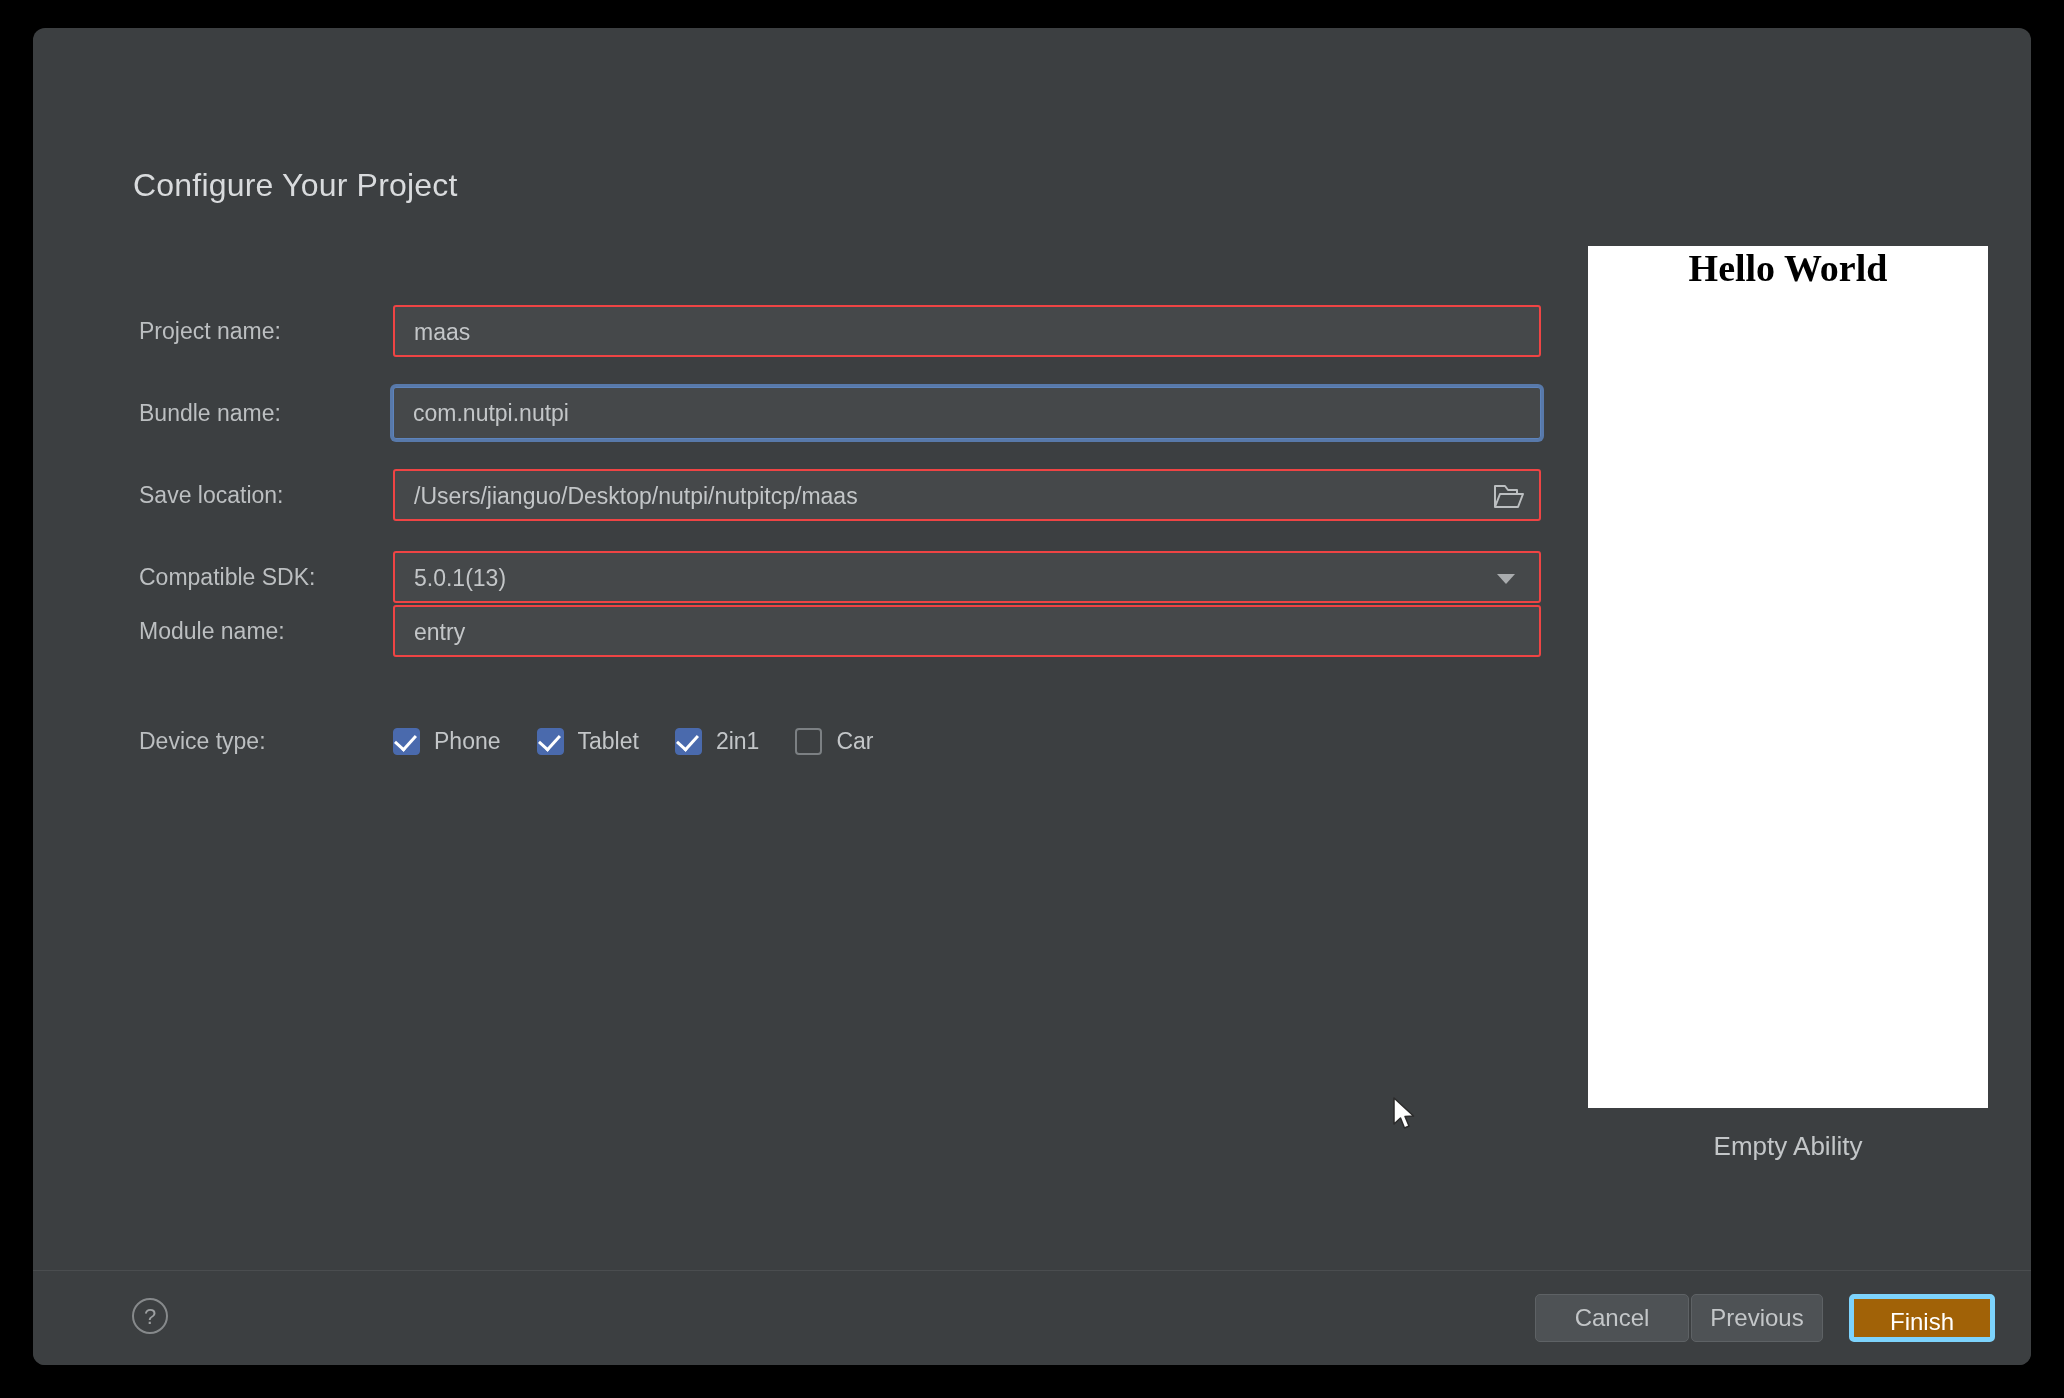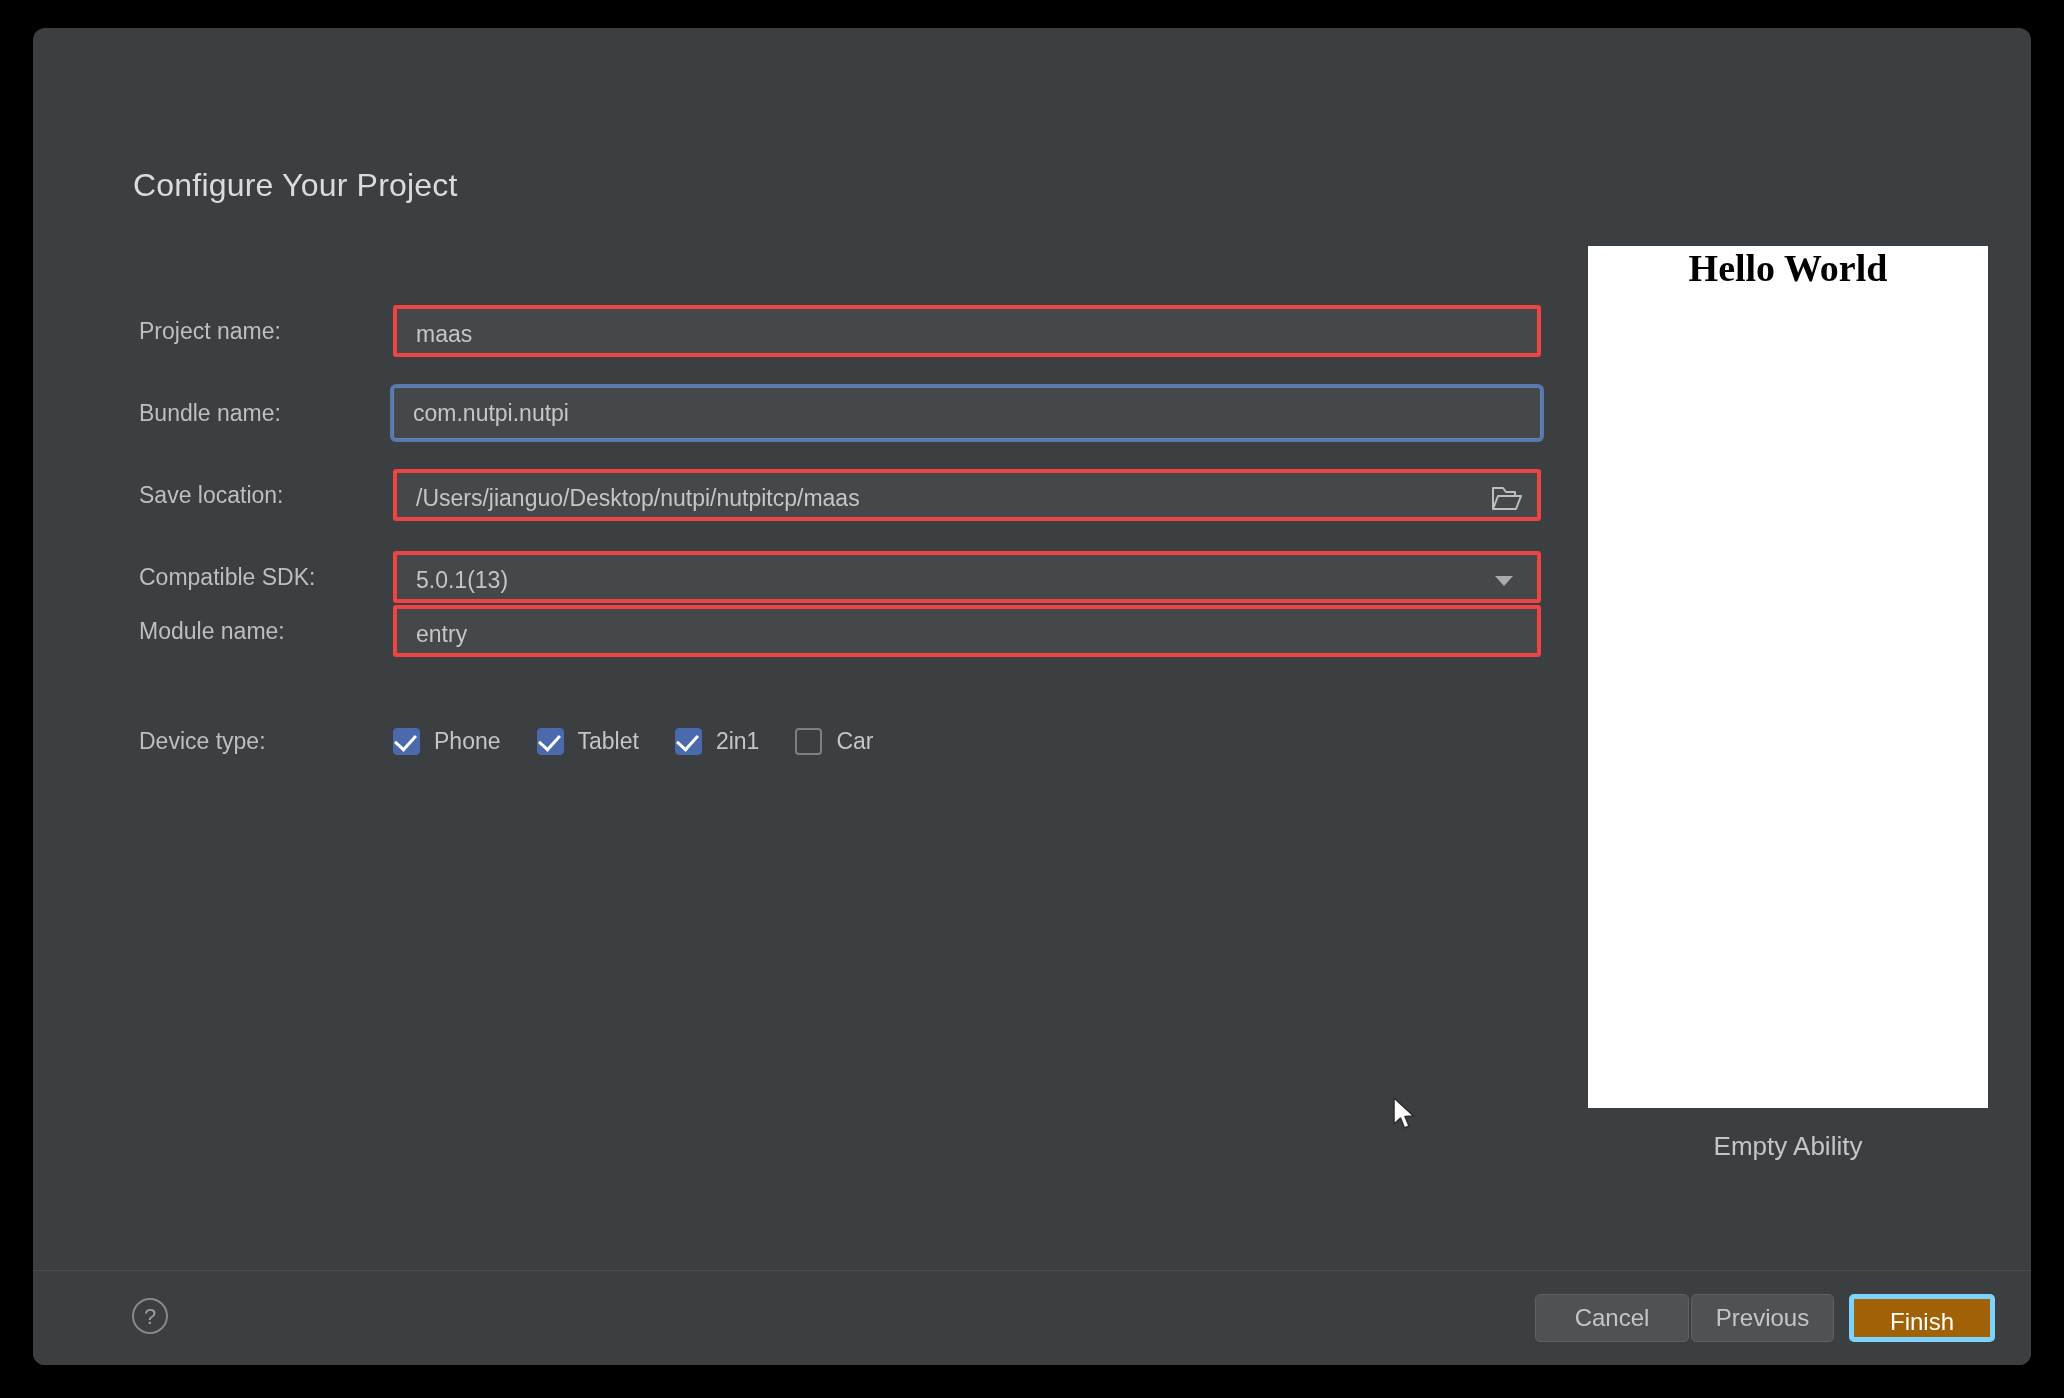--- a/index.html
+++ b/index.html
@@ -103,21 +103,21 @@
     color: #bcbfc1;
     font-size: 23px;
   }
   .field {
     position: absolute;
     left: 360px;
     top: 0;
     width: 1148px;
     height: 52px;
     background: #45484a;
-    border: 4px solid #ef4444;
+    border: 2px solid #ef4444;
     border-radius: 3px;
     box-sizing: border-box;
   }
   .field.focused {
     border: 1px solid #5d84bd;
     box-shadow: 0 0 0 3px rgba(93,132,189,0.85);
   }
   .field-text {
     position: absolute;
     left: 19px;
@@ -281,21 +281,21 @@
     background: #4e5255;
     border: 1px solid #5e6265;
     color: #c3c6c8;
   }
   .footer-btn.primary {
     background: #a16207;
     border: 5px solid #7dd3fc;
     color: #ffffff;
   }
   #btn-cancel   { left: 1502px; width: 154px; }
-  #btn-previous { left: 1658px; width: 143px; }
+  #btn-previous { left: 1658px; width: 132px; }
   #btn-finish   { left: 1816px; width: 146px; }
 
   
   #cursor {
     position: absolute;
     left: 1392px;
     top: 1096px;
     width: 26px;
     height: 36px;
     pointer-events: none;

